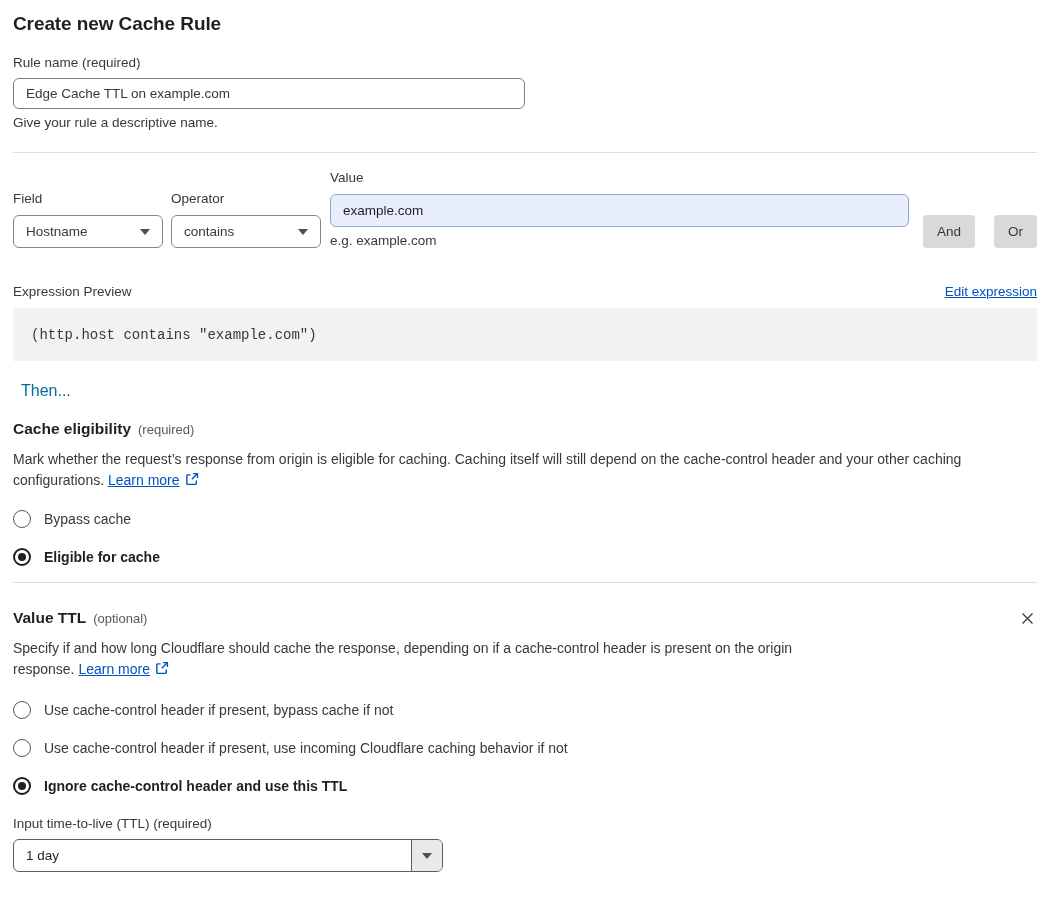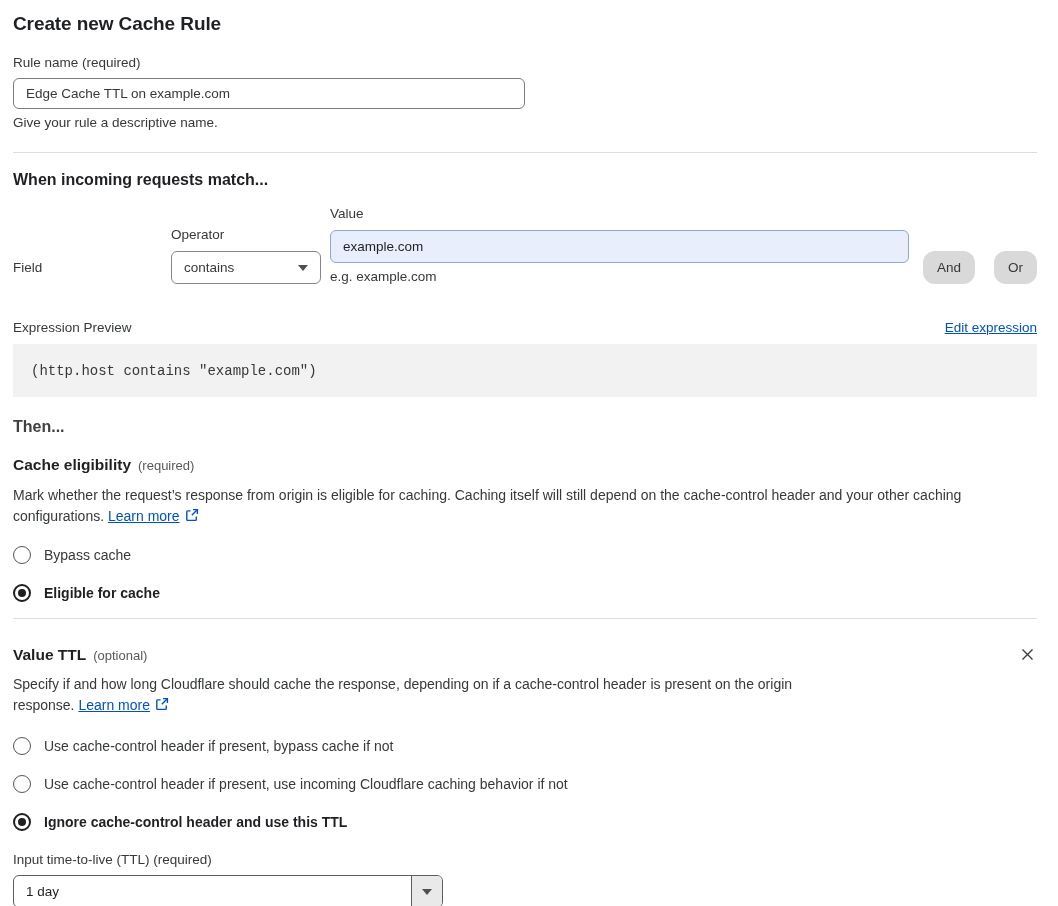--- a/index.html
+++ b/index.html
@@ -46,39 +46,39 @@
     width: 0; height: 0;
     border-left: 5px solid transparent; border-right: 5px solid transparent;
     border-top: 6px solid #4f4f4f;
   }
   .value-input {
     width: 100%; height: 33px; border: 1px solid #93a5d8; border-radius: 6px;
     background: #e9eefc; padding: 14px 12px; font-size: 13.5px; color: #1f2023;
     font-family: inherit; outline: none;
   }
   .conn-btn {
-    height: 33px; margin-top: 26px; border: none; border-radius: 12px;
+    height: 33px; margin-top: 26px; border: none; border-radius: 4px;
     background: #d9d9d9; color: #36393a; font-size: 13.5px; padding: 0 14px;
     font-family: inherit; cursor: pointer;
   }
   .conn-btn + .conn-btn { margin-left: 19px; }
 
   .expr-row { display: flex; justify-content: space-between; align-items: flex-end; margin-top: 36px; }
   .expr-label { font-size: 13.5px; color: #36393a; }
   .link { color: #0051c3; text-decoration: underline; font-size: 13.5px; cursor: pointer; }
   .code-block {
     margin-top: 9px; background: #f2f2f2; height: 53px;
     display: flex; align-items: center; padding: 0 18px;
     font-family: "Liberation Mono", "DejaVu Sans Mono", monospace;
     font-size: 14px; color: #36393a; white-space: pre;
   }
 
-  .then-heading { margin: 21px 0 0 0; font-size: 16px; font-weight: 700; color: #404040; }
-
-  .sub-head-row { margin-top: 20px; display: flex; align-items: flex-end; justify-content: space-between; }
+  .then-heading { margin: 21px 0 0 8px; font-size: 16px; font-weight: 400; color: #0369a1; }
+
+  .sub-head-row { margin-top: 20px; display: flex; align-items: flex-start; justify-content: space-between; }
   .sub-heading { margin: 0; display: inline; font-size: 15.5px; font-weight: 700; color: #1f2023; }
   .req { font-size: 13px; color: #595959; margin-left: 7px; }
 
   .desc { margin: 11px 0 0 0; font-size: 14px; line-height: 21px; color: #36393a; max-width: 1012px; }
   .desc .link { font-size: 14px; }
   .desc-narrow { max-width: 832px; margin-top: 10px; }
   .ext-icon { vertical-align: -1px; margin-left: 5px; }
 
   .radio-row { display: flex; align-items: center; margin-top: 20px; cursor: pointer; }
   .radio-row.first { margin-top: 19px; }
@@ -113,25 +113,28 @@
 <div class="page">
 
   <h1 class="page-title">Create new Cache Rule</h1>
 
   <label class="field-label mt20">Rule name (required)</label>
   <input class="text-input" type="text" value="Edge Cache TTL on example.com" style="">
   <div class="helper">Give your rule a descriptive name.</div>
 
   <hr class="divider">
 
-  <h2 class="section-heading">When incoming requests match...</h2>
 
   <div class="match-row">
     <div class="col-field">
       <div class="col-label">Field</div>
+      <div class="select-box">
+        <span>Hostname</span>
+        <span class="caret"></span>
+      </div>
     </div>
     <div class="col-operator">
       <div class="col-label">Operator</div>
       <div class="select-box">
         <span>contains</span>
         <span class="caret"></span>
       </div>
     </div>
     <div class="col-value">
       <div class="col-label">Value</div>

